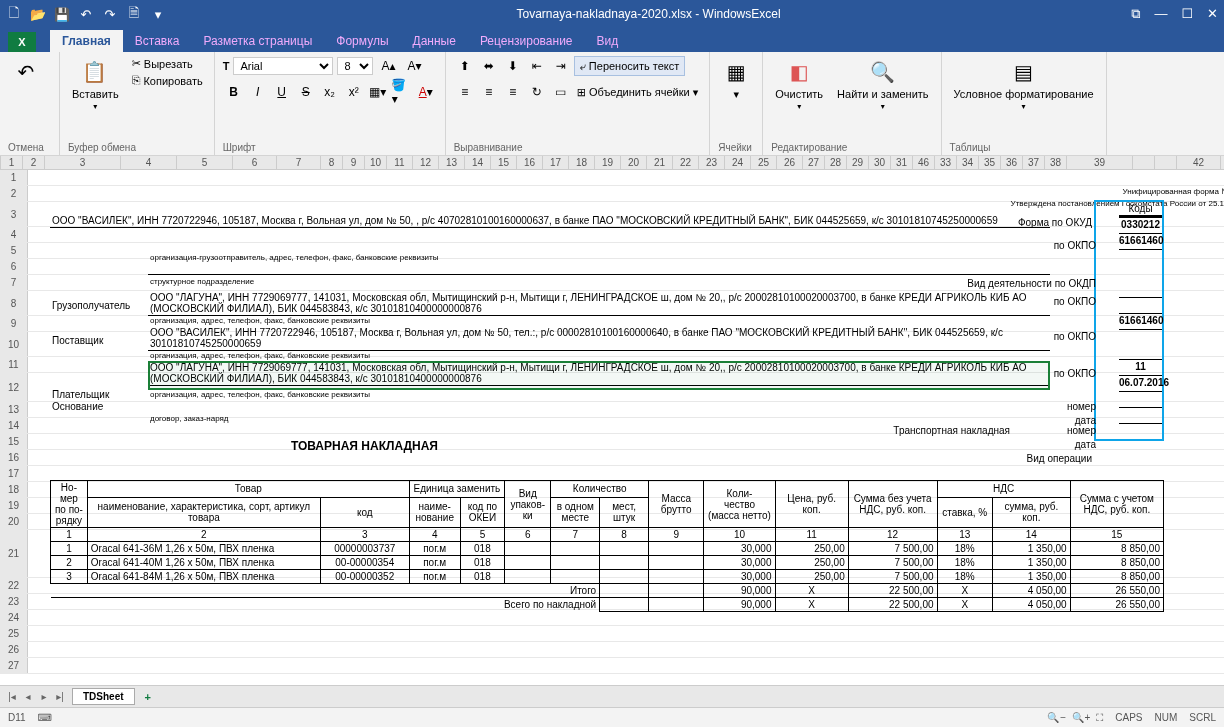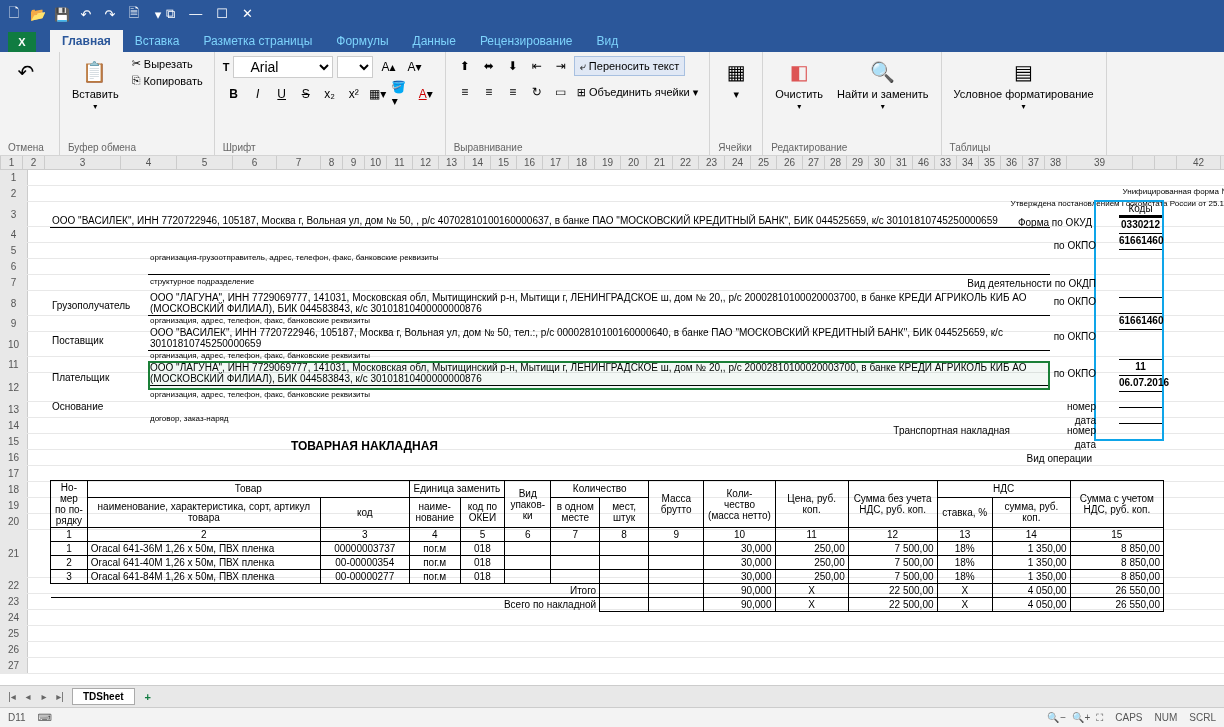--- a/index.html
+++ b/index.html
@@ -5,31 +5,31 @@
 * { box-sizing: border-box; margin: 0; padding: 0; }
 body { font-family: Arial, sans-serif; font-size: 11px; background: #f0f0f0; width: 1224px; height: 727px; overflow: hidden; }
 .titlebar { background: #2b579a; color: #fff; height: 28px; display: flex; align-items: center; padding: 0 6px; }
 .titlebar .qat { display: flex; gap: 8px; align-items: center; }
 .titlebar .qat span { width: 16px; height: 16px; display: inline-flex; align-items: center; justify-content: center; font-size: 13px; cursor: pointer; }
 .titlebar .title { flex: 1; text-align: center; font-size: 12px; }
 .titlebar .winbtns { display: flex; gap: 14px; }
 .titlebar .winbtns span { cursor: pointer; font-size: 13px; }
 .ribbon-tabs { background: #2b579a; display: flex; padding-left: 8px; height: 24px; align-items: flex-end; }
 .ribbon-tabs .excel-icon { width: 28px; height: 20px; background: #107c41; color: #fff; display: flex; align-items: center; justify-content: center; font-weight: bold; font-size: 11px; margin-right: 14px;}
-.ribbon-tabs .tab { color: #7dd3fc; padding: 4px 12px; font-size: 12px; cursor: pointer; }
+.ribbon-tabs .tab { color: #f0abfc; padding: 4px 12px; font-size: 12px; cursor: pointer; }
 .ribbon-tabs .tab.active { background: #f3f3f3; color: #2b579a; font-weight: bold; }
 .ribbon { background: #f3f3f3; height: 104px; display: flex; border-bottom: 1px solid #d4d4d4; }
 .ribbon-group { border-right: 1px solid #d4d4d4; padding: 4px 8px 2px 8px; display: flex; flex-direction: column; justify-content: space-between; }
 .ribbon-group .group-body { display: flex; gap: 6px; align-items: flex-start; flex: 1;}
 .ribbon-group .group-label { font-size: 10px; color: #666; padding-top: 2px;}
 .big-btn { display: flex; flex-direction: column; align-items: center; gap: 2px; padding: 2px 4px; cursor: pointer; font-size: 11px; text-align: center; }
 .big-btn .bicon { width: 28px; height: 28px; display: flex; align-items: center; justify-content: center; font-size: 20px; }
 .sm-row { display: flex; align-items: center; gap: 3px; padding: 1px 3px; cursor: pointer; font-size: 11px; white-space: nowrap;}
 .col { display: flex; flex-direction: column; gap: 2px;}
-.ribbon select, .ribbon input { font-size: 14px; padding: 1px 12px; border: 1px solid #ccc; background: #fff;}
+.ribbon select, .ribbon input { font-size: 11px; padding: 1px 2px; border: 1px solid #ccc; background: #fff;}
 .icon-btn { width: 22px; height: 20px; display: inline-flex; align-items: center; justify-content: center; cursor: pointer; font-size: 12px; border: 1px solid transparent;}
 .sheet-area { background: #fff; position: relative; height: calc(727px - 28px - 24px - 104px - 22px - 20px); overflow: auto;}
 .col-headers { display: flex; background: #e8e8e8; border-bottom: 1px solid #ccc; position: sticky; top:0; z-index: 5;}
 .col-headers .corner { width: 28px; border-right: 1px solid #ccc; background: #e8e8e8;}
 .col-headers .ch { border-right: 1px solid #ccc; text-align: center; font-size: 10px; padding: 1px 0; color: #555;}
 .grid { display: block; }
 .row { display: flex; border-bottom: 1px solid #e8e8e8; min-height: 16px; position: relative;}
 .row .rh { width: 28px; min-width: 28px; background: #e8e8e8; border-right: 1px solid #ccc; text-align: center; font-size: 10px; color: #555; display: flex; align-items: center; justify-content: center;}
 .row .cells { flex: 1; position: relative; height: 100%; }
 .cell-text { position: absolute; font-size: 10px; white-space: nowrap; padding: 1px 2px;}
@@ -54,20 +54,21 @@
 <div class="titlebar">
   <div class="qat">
     <span>🗋</span>
     <span>📂</span>
     <span>💾</span>
     <span>↶</span>
     <span>↷</span>
     <span>🗎</span>
     <span>▾</span>
   </div>
+  <div class="title">Tovarnaya-nakladnaya-2020.xlsx - WindowsExcel</div>
   <div class="winbtns">
     <span>⧉</span>
     <span>—</span>
     <span>☐</span>
     <span>✕</span>
   </div>
 </div>
 
 <div class="ribbon-tabs">
   <div class="excel-icon">X</div>
@@ -380,21 +381,21 @@
         <div class="cell-text" style="left: 22px; top: 28px; width: 1000px; white-space: normal; border-bottom: 1px solid rgb(0, 0, 0); line-height: 11px;">ООО "ВАСИЛЕК", ИНН 7720722946, 105187, Москва г, Вольная ул, дом № 50, , р/с 40702810100160000637, в банке ПАО "МОСКОВСКИЙ КРЕДИТНЫЙ БАНК", БИК 044525659, к/с 30101810745250000659</div>
         <div class="cell-text" style="left: 120px; top: 66px; width: 500px; font-size: 8px;">организация-грузоотправитель, адрес, телефон, факс, банковские реквизиты</div>
         <div class="cell-text" style="left: 120px; top: 77px; width: 902px; border-bottom: 1px solid rgb(0, 0, 0); height: 12px;"></div>
         <div class="cell-text" style="left: 120px; top: 90px; width: 300px; font-size: 8px;">структурное подразделение</div>
         <div class="cell-text" style="left: 22px; top: 113px; width: 100px;">Грузополучатель</div>
         <div class="cell-text" style="left: 120px; top: 105px; width: 902px; white-space: normal; border-bottom: 1px solid rgb(0, 0, 0); line-height: 11px;">ООО "ЛАГУНА", ИНН 7729069777, 141031, Московская обл, Мытищинский р-н, Мытищи г, ЛЕНИНГРАДСКОЕ ш, дом № 20,, р/с 20002810100020003700, в банке КРЕДИ АГРИКОЛЬ КИБ АО (МОСКОВСКИЙ ФИЛИАЛ), БИК 044583843, к/с 30101810400000000876</div>
         <div class="cell-text" style="left: 120px; top: 129px; width: 400px; font-size: 8px;">организация, адрес, телефон, факс, банковские реквизиты</div>
         <div class="cell-text" style="left: 22px; top: 148px; width: 100px;">Поставщик</div>
         <div class="cell-text" style="left: 120px; top: 140px; width: 902px; white-space: normal; border-bottom: 1px solid rgb(0, 0, 0); line-height: 11px;">ООО "ВАСИЛЕК", ИНН 7720722946, 105187, Москва г, Вольная ул, дом № 50,  тел.:, р/с 00002810100160000640, в банке ПАО "МОСКОВСКИЙ КРЕДИТНЫЙ БАНК", БИК 044525659, к/с 30101810745250000659</div>
         <div class="cell-text" style="left: 120px; top: 164px; width: 400px; font-size: 8px;">организация, адрес, телефон, факс, банковские реквизиты</div>
-        <div class="cell-text" style="left: 22px; top: 185px; width: 100px;">Плательщик</div>
+        <div class="cell-text" style="left: 22px; top: 202px; width: 100px;">Плательщик</div>
         <div class="cell-text" style="left: 120px; top: 175px; width: 902px; white-space: normal; border-bottom: 1px solid rgb(0, 0, 0); line-height: 11px;">ООО "ЛАГУНА", ИНН 7729069777, 141031, Московская обл, Мытищинский р-н, Мытищи г, ЛЕНИНГРАДСКОЕ ш, дом № 20,, р/с 20002810100020003700, в банке КРЕДИ АГРИКОЛЬ КИБ АО (МОСКОВСКИЙ ФИЛИАЛ), БИК 044583843, к/с 30101810400000000876</div>
         <div class="cell-text" style="left: 120px; top: 203px; width: 400px; font-size: 8px;">организация, адрес, телефон, факс, банковские реквизиты</div>
         <div class="cell-text" style="left: 22px; top: 214px; width: 100px;">Основание</div>
         <div class="cell-text" style="left: 120px; top: 227px; width: 200px; font-size: 8px;">договор, заказ-наряд</div>
         <div class="cell-text" style="left: 824px; top: 238px; text-align: right; width: 160px;">Транспортная накладная</div>
         <div class="selected-cell" style="left: 120px; top: 175px; width: 902px; height: 29px;"></div>
         <div class="cell-text" style="left: 232px; top: 252px; font-size: 12px; text-align: right; width: 180px;"><b>ТОВАРНАЯ НАКЛАДНАЯ</b></div>
         <table class="tbl" style="left: 22px; top: 294px; width: 1114px;">
           <tbody>
             <tr>
@@ -467,21 +468,21 @@
               <td style="text-align:right">30,000</td>
               <td style="text-align:right">250,00</td>
               <td style="text-align:right">7 500,00</td>
               <td>18%</td>
               <td style="text-align:right">1 350,00</td>
               <td style="text-align:right">8 850,00</td>
             </tr>
             <tr>
               <td>3</td>
               <td style="text-align:left">Oracal 641-84M 1,26 х 50м, ПВХ пленка</td>
-              <td>00-00000277</td>
+              <td>00-00000352</td>
               <td>пог.м</td>
               <td>018</td>
               <td></td>
               <td></td>
               <td></td>
               <td></td>
               <td style="text-align:right">30,000</td>
               <td style="text-align:right">250,00</td>
               <td style="text-align:right">7 500,00</td>
               <td>18%</td>

